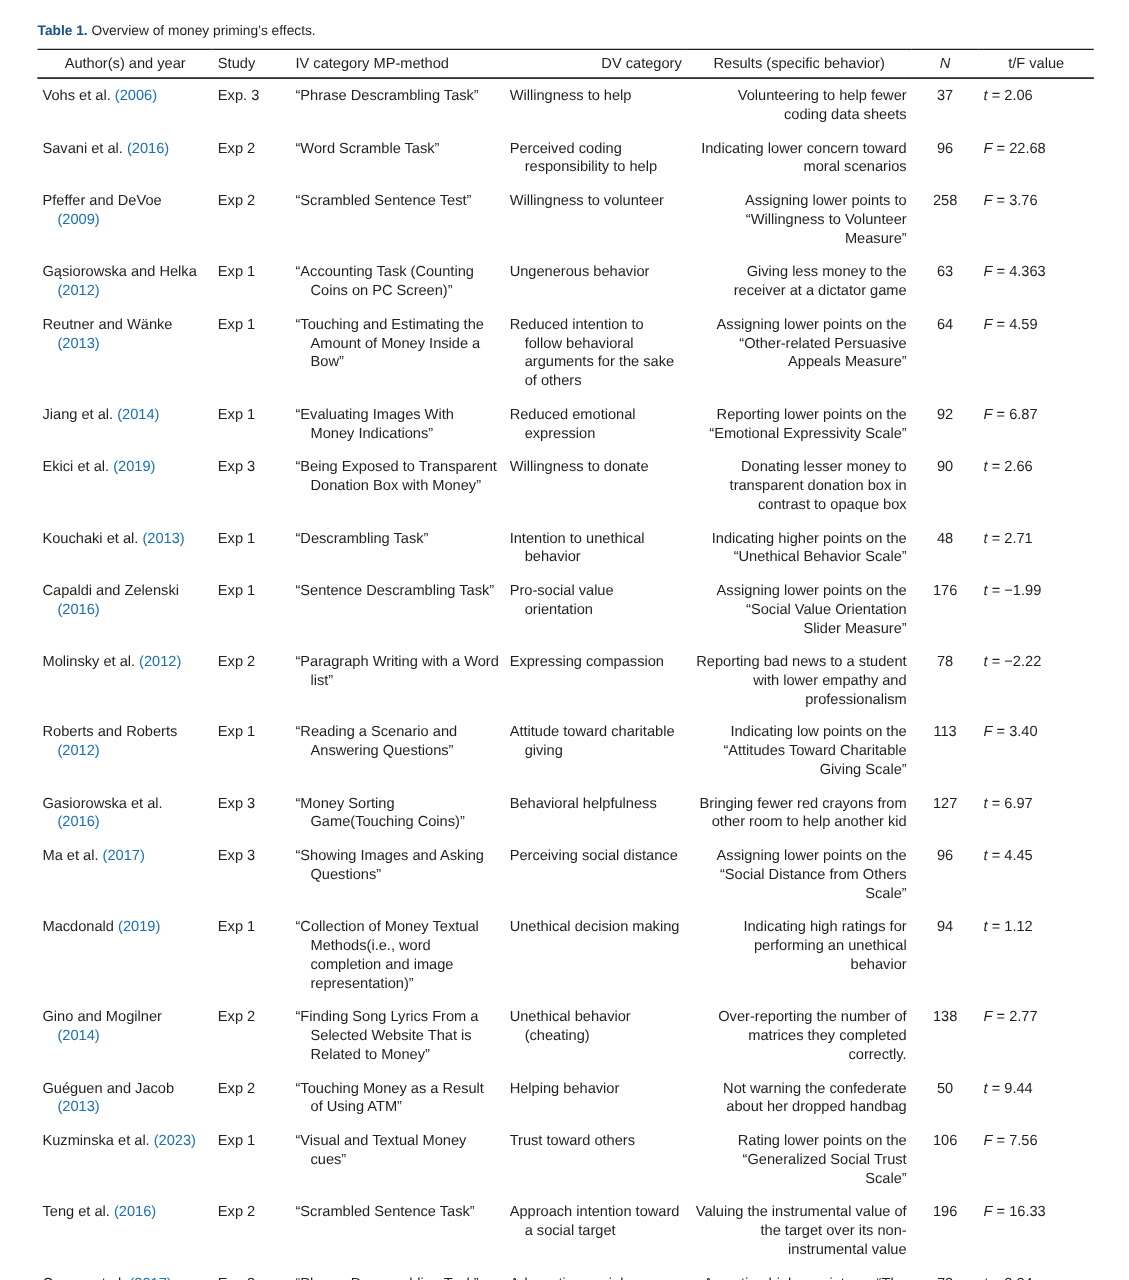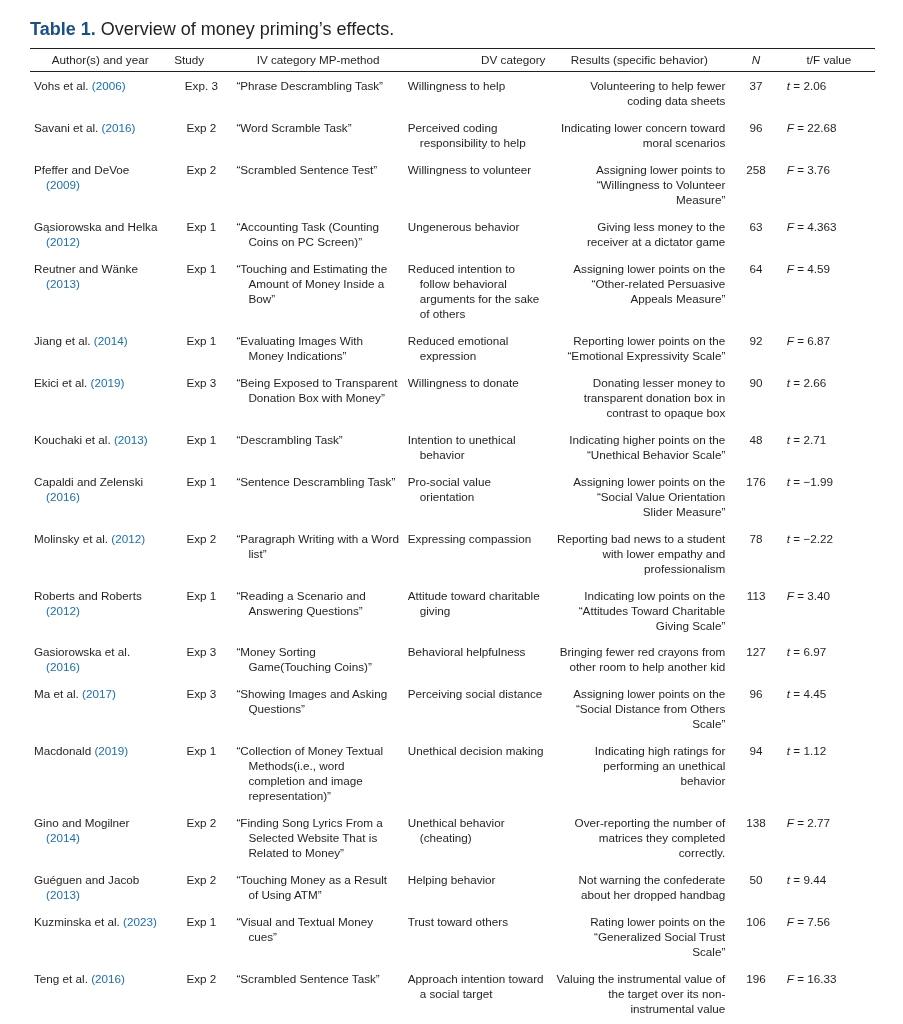--- a/index.html
+++ b/index.html
@@ -11,21 +11,21 @@
     width: 903px;
     font-family: "Liberation Sans", sans-serif;
     color: #231f20;
   }
   .page {
     width: 903px;
     box-sizing: border-box;
     padding: 18px 28px 10px 30px;
   }
   .table-caption {
-    font-size: 18px;
+    font-size: 11px;
     line-height: 1.3;
     margin-bottom: 7px;
     color: #231f20;
   }
   .table-caption .caption-label {
     color: #1a4f8a;
     font-weight: bold;
   }
   table.data {
     width: 845px;
@@ -42,30 +42,30 @@
   }
   table.data tbody td {
     padding: 6px 4px 6px 4px;
     vertical-align: top;
     line-height: 1.28;
   }
   table.data tbody tr:first-child td {
     padding-top: 7px;
   }
   .col-author  { width: 123px; text-align: left; }
-  .col-study   { width: 50px;  text-align: center; }
+  .col-study   { width: 50px;  text-align: left; }
   .col-iv      { width: 152px; text-align: left; }
   .col-dv      { width: 128px; text-align: left; }
   .col-results { width: 160px; text-align: right; }
   .col-n       { width: 42px;  text-align: center; }
   .col-tf      { width: 78px;  text-align: left; }
 
   thead th.col-author  { text-align: center; }
   thead th.col-study   { text-align: left; margin-left: 16px; }
-  thead th.col-iv      { text-align: center; }
+  thead th.col-iv      { }
   thead th.col-dv      { text-align: right; }
   thead th.col-results { text-align: center; }
   thead th.col-n       { text-align: center; font-style: italic; }
   thead th.col-tf      { text-align: center; }
 
   .hang {
     padding-left: 12px;
     text-indent: -12px;
   }
   .indent-wrap {

